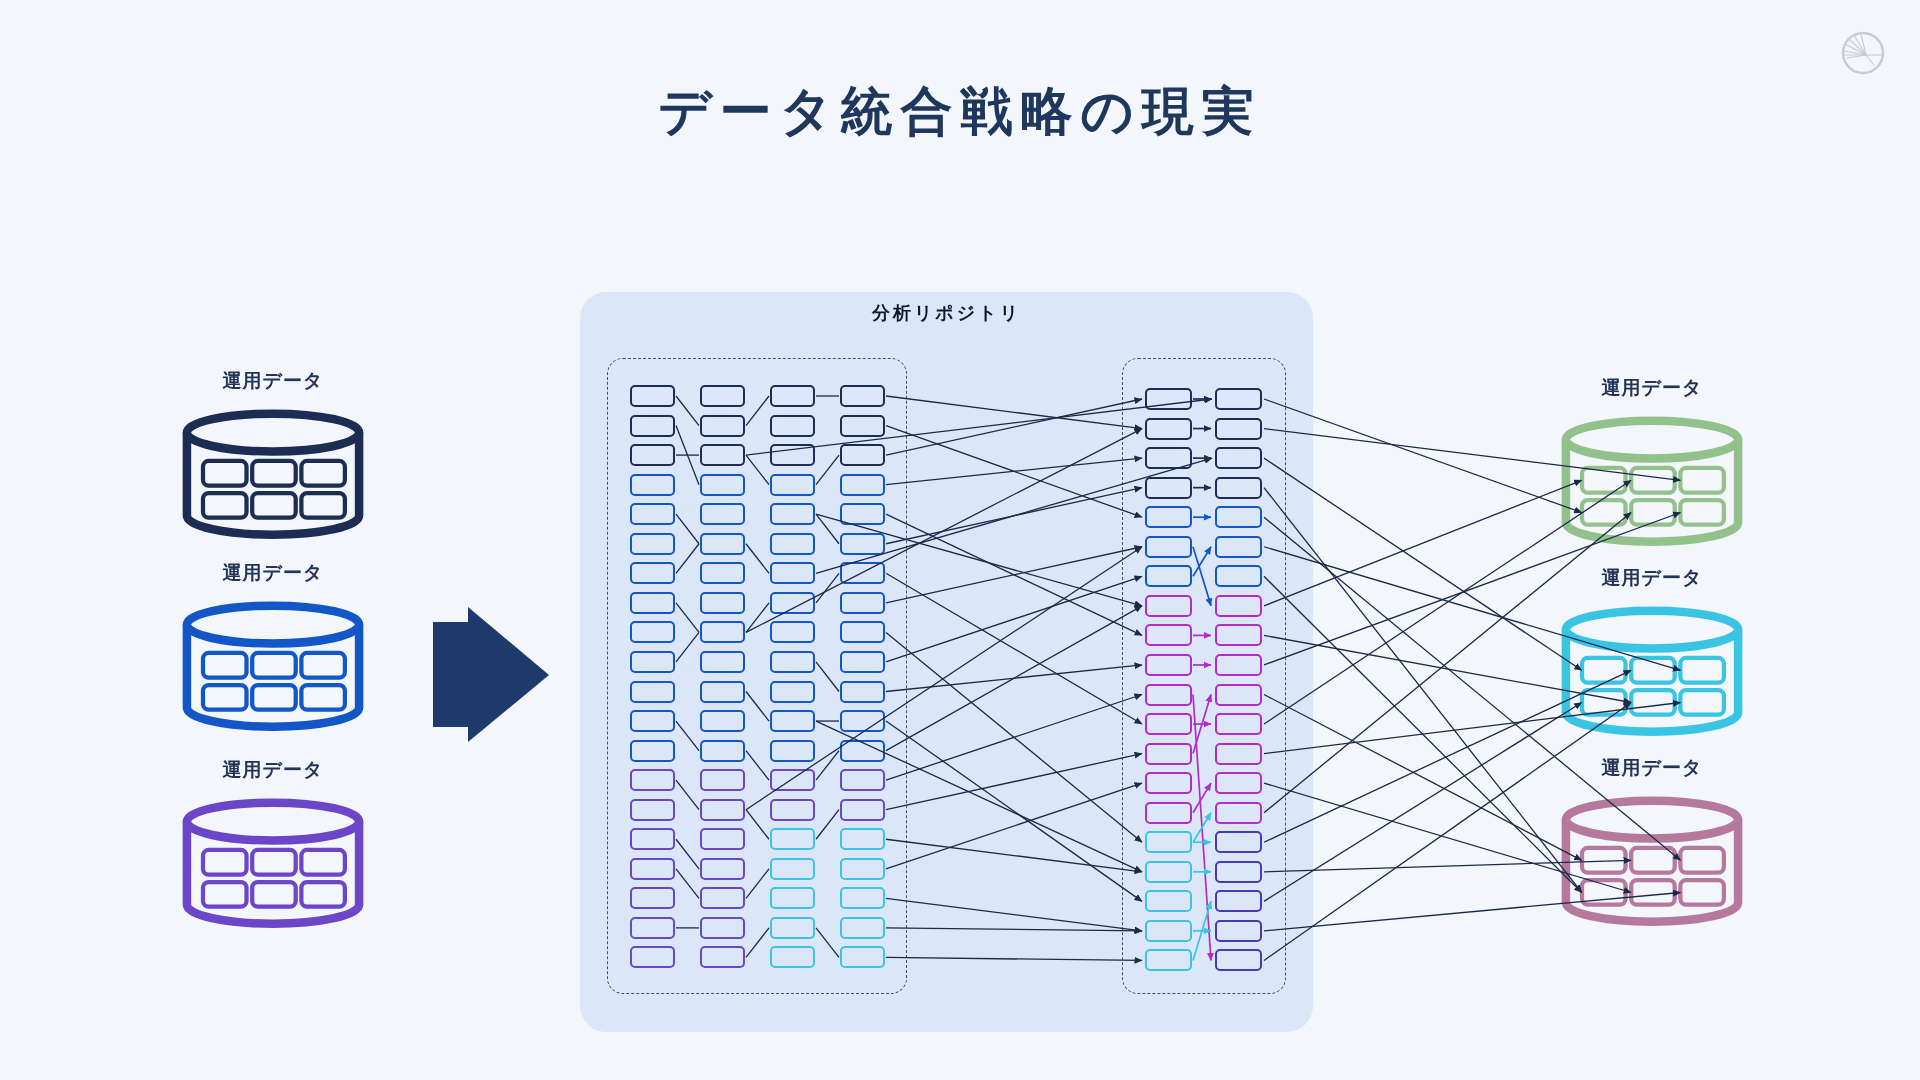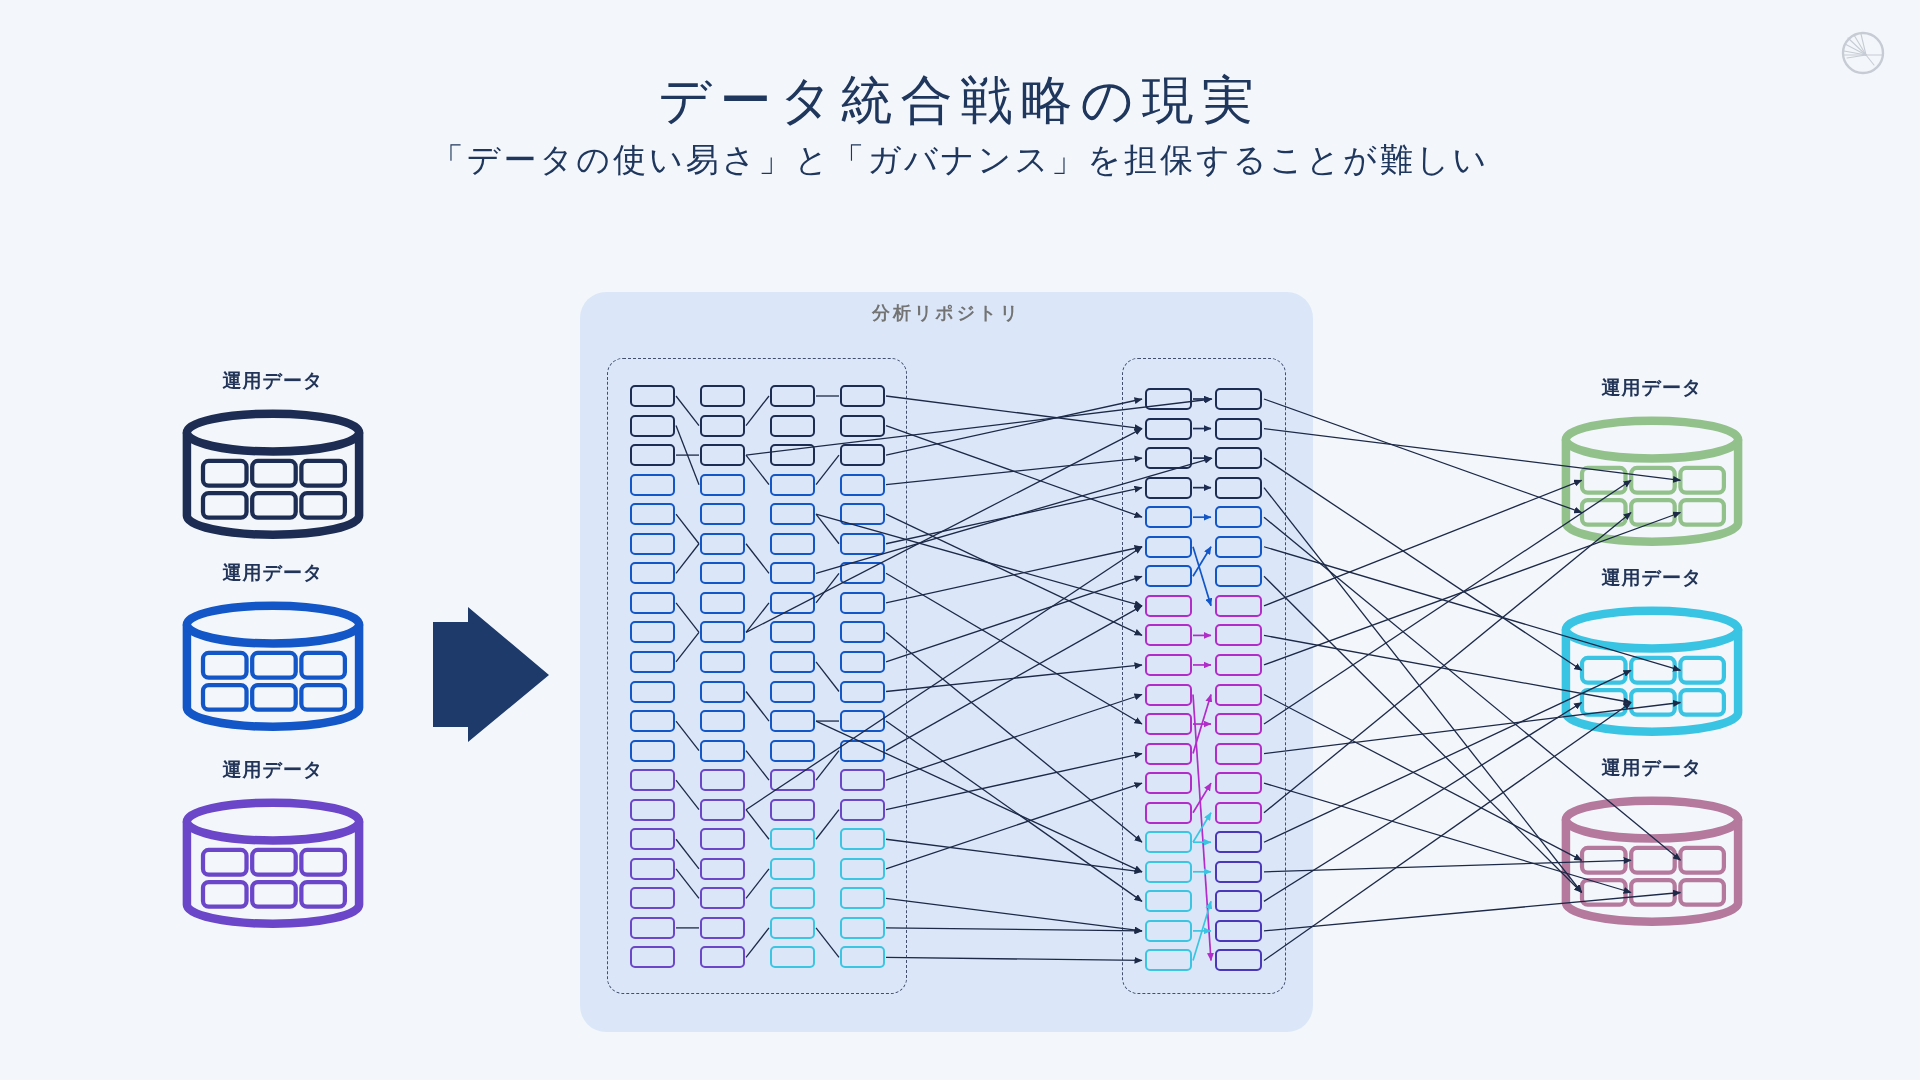--- a/index.html
+++ b/index.html
@@ -7,30 +7,30 @@
   }
   *{box-sizing:border-box}
   html,body{margin:0;padding:0}
   body{
     width:1920px;height:1080px;position:relative;overflow:hidden;
     background:var(--bg);
     font-family:"DejaVu Serif","Liberation Serif",serif;
   }
   .slide{position:absolute;inset:0}
   .titles{position:absolute;left:0;top:62px;width:100%;text-align:center;color:var(--title)}
-  .titles h1{margin:4px;font-size:52px;font-weight:400;letter-spacing:8px}
+  .titles h1{margin:15px;font-size:52px;font-weight:700;letter-spacing:8px}
   .titles .sub{margin:14px 0 0;font-size:33px;font-weight:500;letter-spacing:3px;line-height:40px}
   .titles .sub2{margin-top:4px}
   .panel{
     position:absolute;left:580px;top:292px;width:733px;height:740px;
     background:var(--panel);border-radius:26px;
   }
   .panel-label{
     position:absolute;top:9px;left:0;right:0;text-align:center;
-    font-size:18px;font-weight:700;letter-spacing:3px;color:#737373;
+    font-size:18px;font-weight:700;letter-spacing:3px;color:#0f172a;
   }
   .dashed{position:absolute;border:1.5px dashed var(--dash);border-radius:16px;background:transparent}
   .d-left{left:607px;top:358px;width:300px;height:636px}
   .d-right{left:1122px;top:358px;width:164px;height:636px}
   .cell{position:absolute;border-radius:5px;background:transparent}
   .db-label{position:absolute;text-align:center;font-size:19px;font-weight:600;letter-spacing:1px;color:#223457}
   .db-svg{position:absolute}
   #wires{position:absolute;left:0;top:0;pointer-events:none}
   .big-arrow{position:absolute;left:0;top:0;pointer-events:none}
   .logo{position:absolute;left:1839px;top:29px;width:48px;height:48px}
@@ -51,21 +51,20 @@
         <line x1="27" y1="26" x2="5" y2="22"></line>
         <line x1="27" y1="26" x2="8" y2="29"></line>
         <line x1="4" y1="26" x2="44" y2="26"></line>
         <line x1="27" y1="26" x2="35" y2="36"></line>
       </g>
     </svg>
   </div>
 
   <header class="titles">
     <h1>データ統合戦略の現実</h1>
-    <p class="sub sub2">「データの使い易さ」と「ガバナンス」を担保することが難しい</p>
   </header>
 
   <div class="panel">
     <div class="panel-label">分析リポジトリ</div>
   </div>
   <div class="dashed d-left"></div>
   <div class="dashed d-right"></div>
 
   <svg class="big-arrow" width="1920" height="1080">
     <polygon id="bigArrowPoly" points="433,622 468,622 468,607 549,675 468,742 468,727 433,727" fill="#1e3a6b"></polygon>

